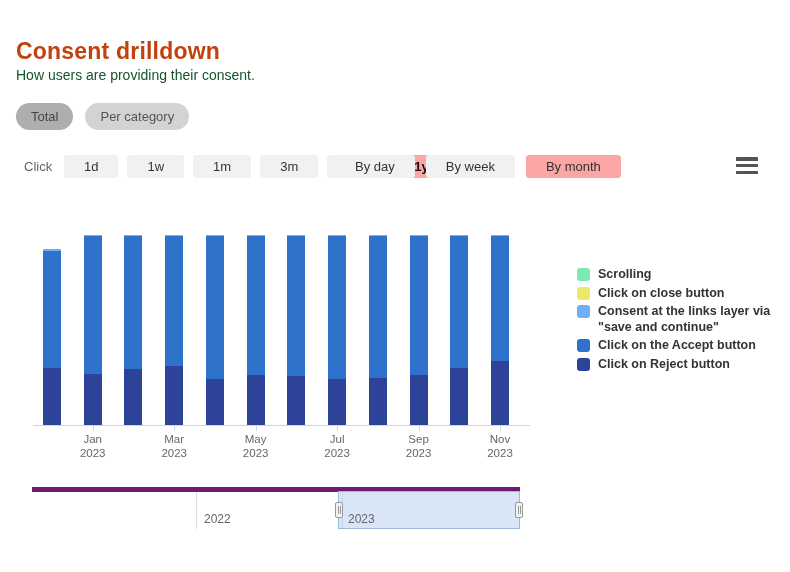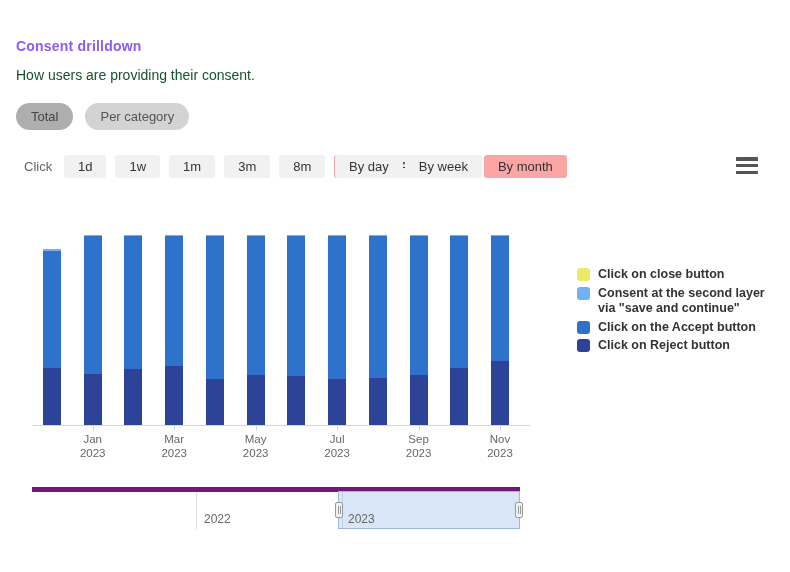--- a/index.html
+++ b/index.html
@@ -1,32 +1,32 @@
 <!DOCTYPE html>
 <html><head>
 <meta charset="utf-8">
 <style>
   * { margin:0; padding:0; box-sizing:border-box; }
   html,body { background:#fff; }
   .page {
     position:relative; width:790px; height:572px; background:#ffffff;
     font-family:"Liberation Sans", sans-serif; overflow:hidden;
   }
-  .page-title { position:absolute; left:16px; top:38px; font-size:14px; font-weight:bold; color:#8b5cf6; letter-spacing:.2px; }
+  .page-title { position:absolute; left:16px; top:38px; font-size:23px; font-weight:bold; color:#c2410c; letter-spacing:.2px; }
   .page-subtitle { position:absolute; left:16px; top:67px; font-size:14px; color:#14532d; }
 
   .pill-row { position:absolute; left:16px; top:103px; display:flex; gap:12px; }
   .pill { border:none; border-radius:14px; padding:6px 15px; font-size:13px; font-family:inherit; color:#555; background:#d3d3d3; cursor:pointer; }
   .pill.selected { background:#aeaeae; color:#464646; }
 
   .toolbar { position:absolute; left:0; top:155px; width:790px; height:24px; }
   .zoom-label { position:absolute; left:24px; top:4px; font-size:13px; color:#666; }
   .zoom-group { position:absolute; left:64px; top:0; display:flex; gap:9px; }
-  .gran-group { position:absolute; left:335px; top:0; display:flex; gap:2px; }
-  .hc-btn { border:none; border-radius:3px; background:#f1f1f1; color:#333; font-size:13px; font-family:inherit; padding:4px 14px; cursor:pointer; white-space:nowrap; }
+  .gran-group { position:absolute; left:335px; top:0; display:flex; gap:11px; }
+  .hc-btn { border:none; border-radius:3px; background:#f1f1f1; color:#333; font-size:13px; font-family:inherit; padding:4px 20px; cursor:pointer; white-space:nowrap; }
   .hc-btn.selected { background:#fca5a5; }
   .zoom-group .hc-btn.selected { font-weight:bold; color:#111; }
 
   .menu-icon { position:absolute; left:736px; top:157px; width:22px; height:17px; cursor:pointer; display:flex; flex-direction:column; justify-content:space-between; }
   .menu-icon span { display:block; height:3.5px; background:#545454; border-radius:.5px; }
 
   .chart-area { position:absolute; left:0; top:0; width:790px; height:572px; }
   .bar-seg { position:absolute; }
   .x-axis-line { position:absolute; left:33px; top:425px; width:497px; height:1px; background:#ccd6eb; }
   .x-tick { position:absolute; top:426px; width:1px; height:5px; background:#ccd6eb; }
@@ -149,26 +149,30 @@
       </div>
       <div class="x-tick" style="left: 500.03px;"></div>
       <div class="x-ticklabel" style="left: 500.03px;">
         <div>Nov</div>
         <div>2023</div>
       </div>
     </div>
 
   <div class="legend" id="legendBox">
       <div class="legend-item">
+        <div class="legend-swatch" style="background: rgb(125, 233, 178);"></div>
+        <div class="legend-label">Scrolling</div>
+      </div>
+      <div class="legend-item">
         <div class="legend-swatch" style="background: rgb(235, 235, 107);"></div>
         <div class="legend-label">Click on close button</div>
       </div>
       <div class="legend-item">
         <div class="legend-swatch" style="background: rgb(111, 177, 242);"></div>
-        <div class="legend-label">Consent at the second layer via "save and continue"</div>
+        <div class="legend-label">Consent at the links layer via "save and continue"</div>
       </div>
       <div class="legend-item">
         <div class="legend-swatch" style="background: rgb(47, 114, 204);"></div>
         <div class="legend-label">Click on the Accept button</div>
       </div>
       <div class="legend-item">
         <div class="legend-swatch" style="background: rgb(44, 67, 151);"></div>
         <div class="legend-label">Click on Reject button</div>
       </div>
     </div>

